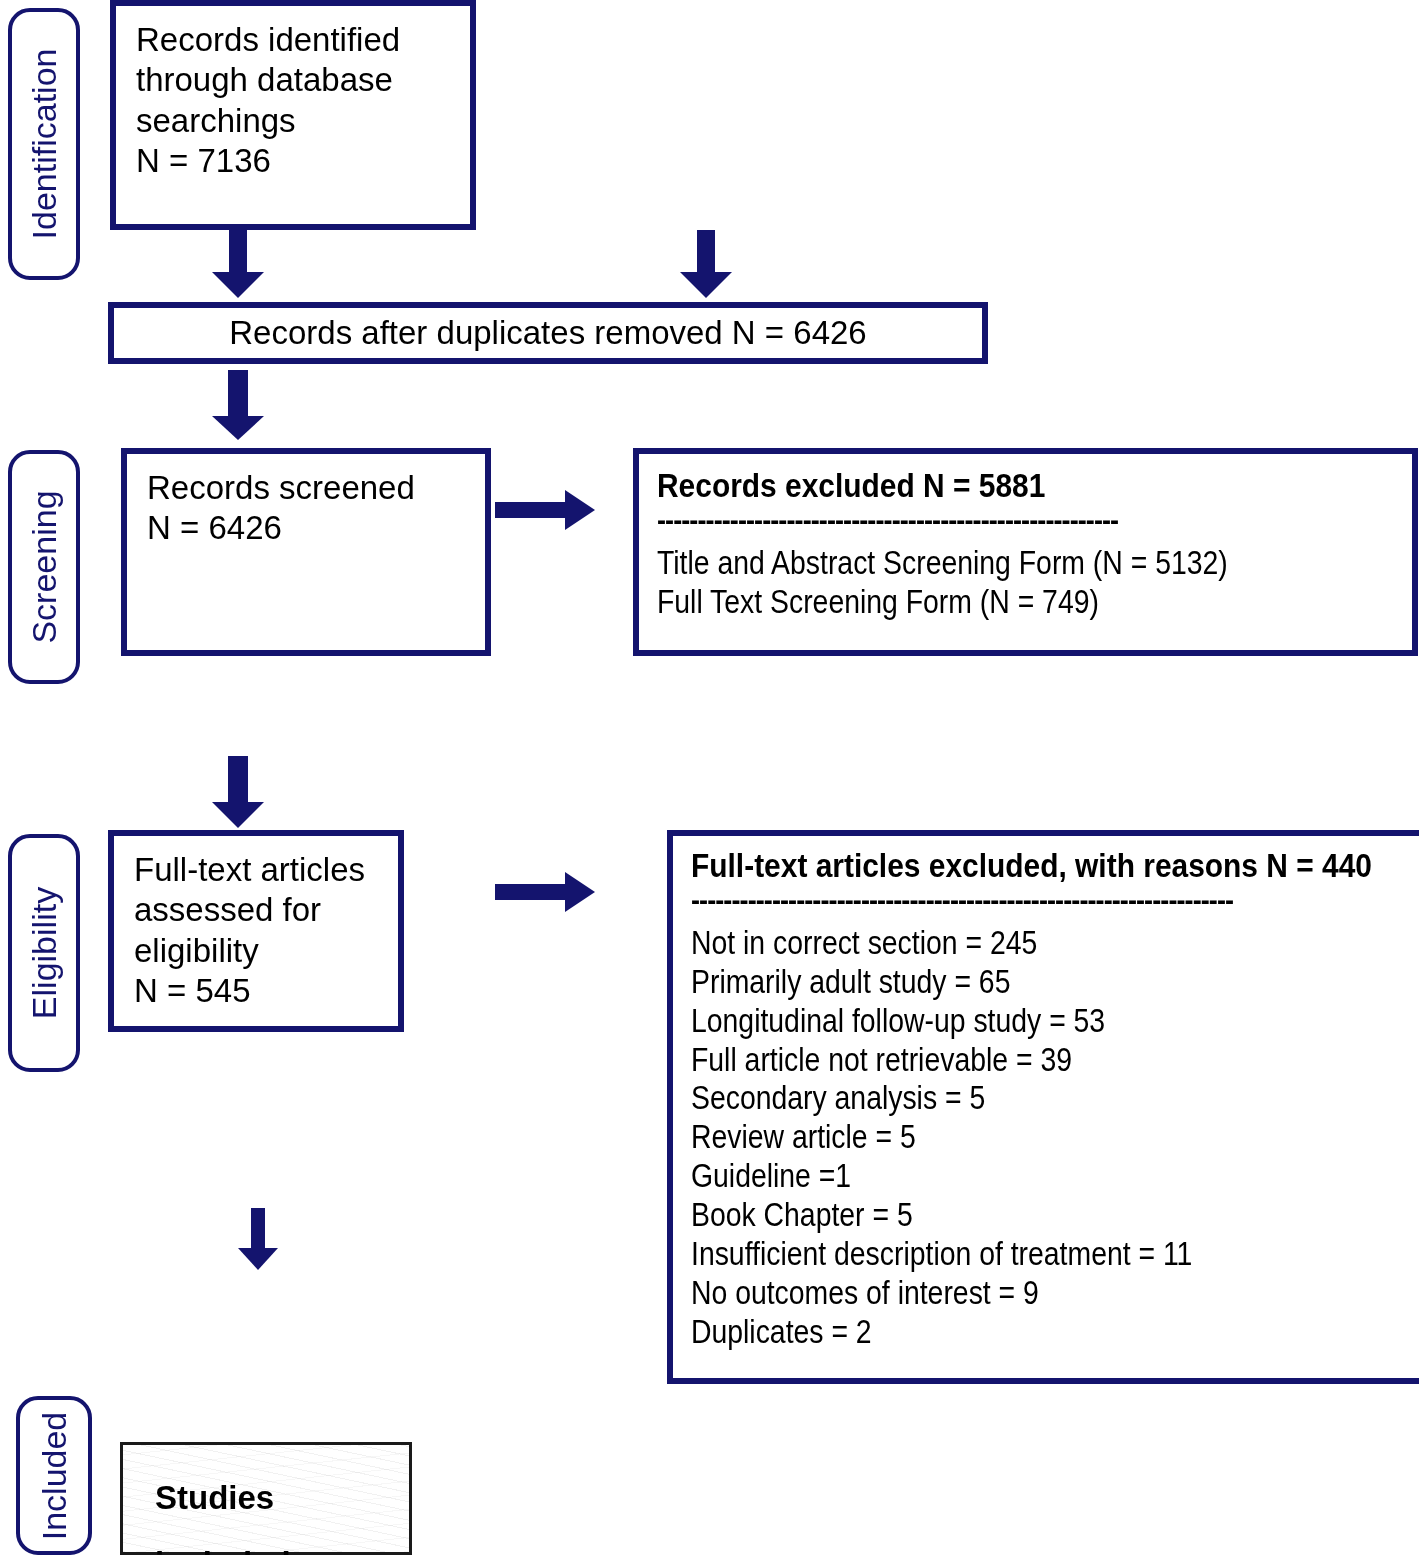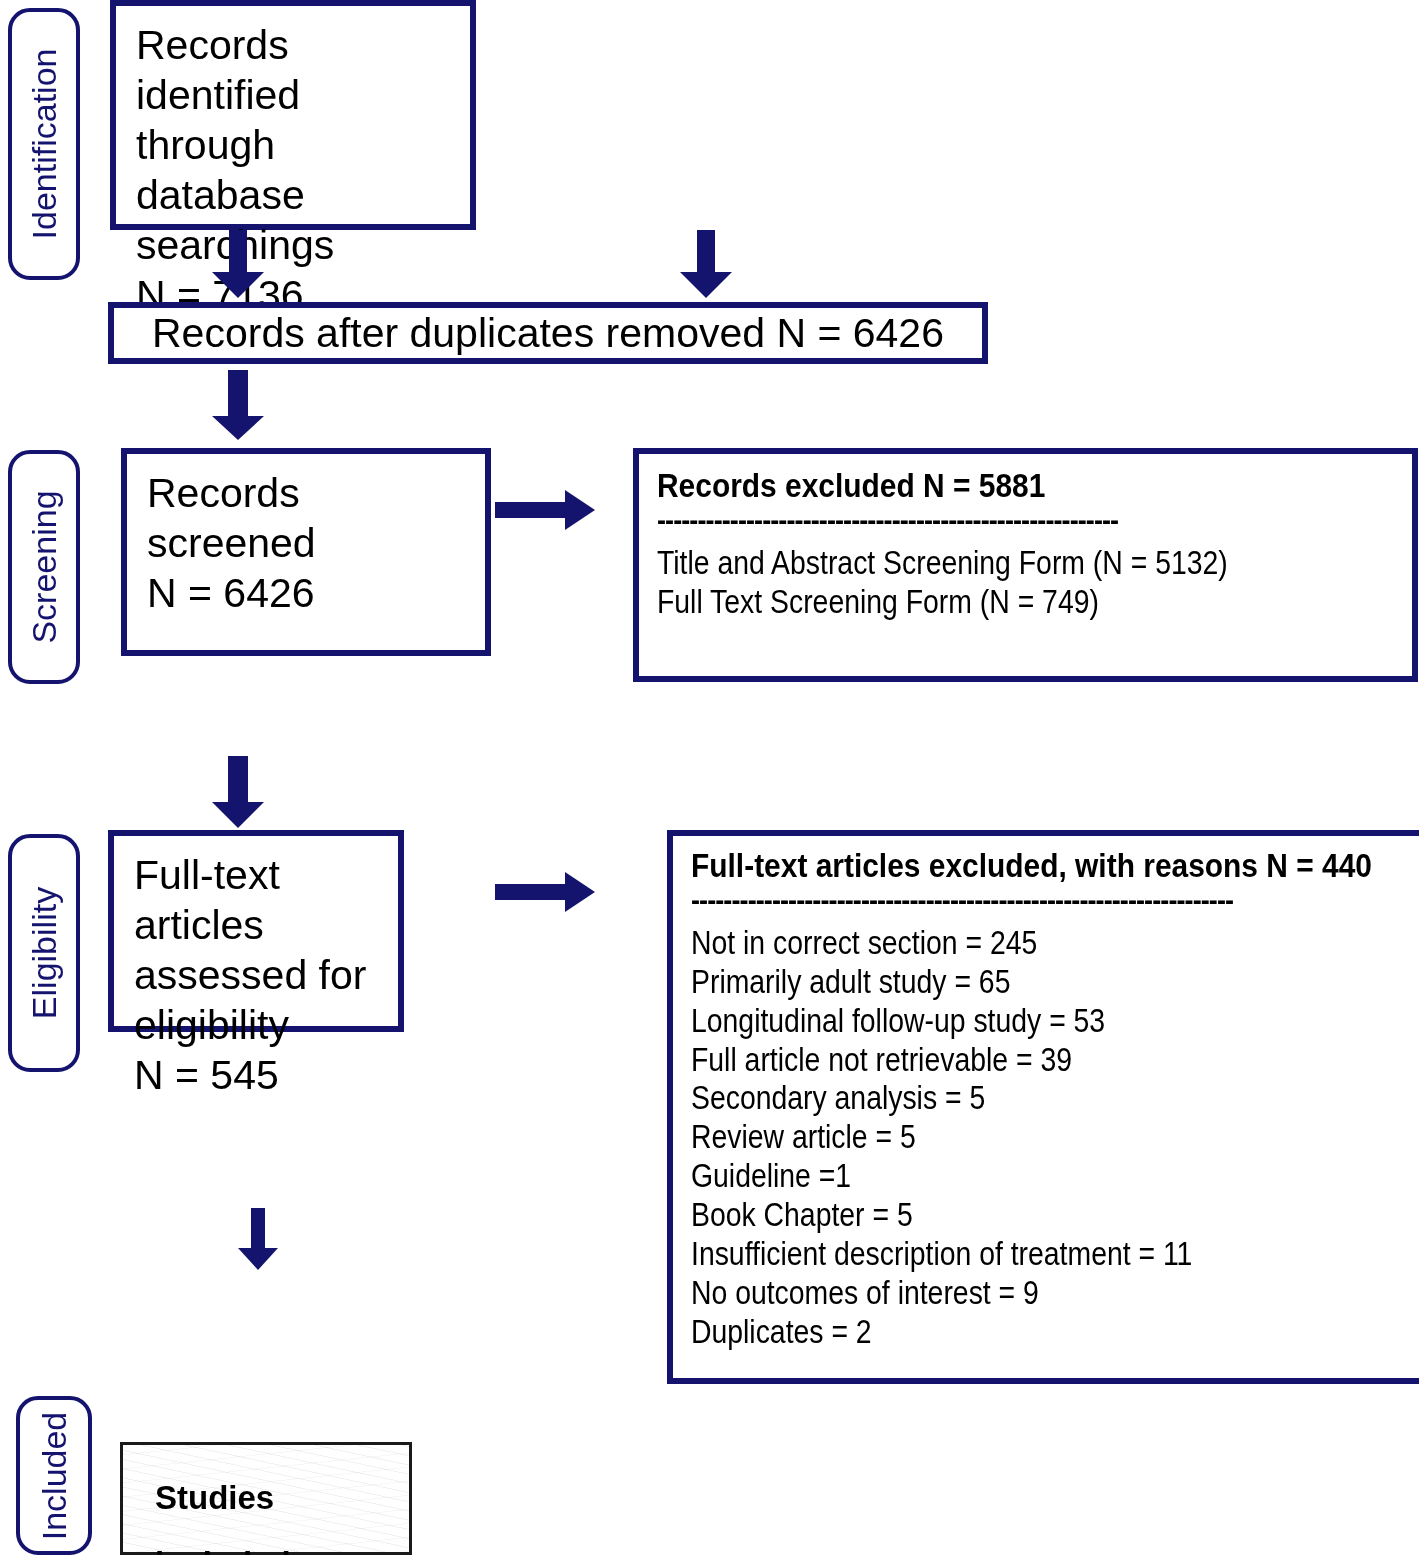--- a/index.html
+++ b/index.html
@@ -46,21 +46,21 @@
   .box {
     position: absolute;
     box-sizing: border-box;
     border: 6px solid #14146e;
     background: #ffffff;
     padding: 14px 18px 10px 20px;
   }
   .box-text {
     color: #000000;
     font-family: "Liberation Sans", sans-serif;
-    font-size: 41px;
+    font-size: 33px;
     line-height: 1.22;
     white-space: pre-line;
   }
   .box.center-box {
     display: flex;
     align-items: center;
     justify-content: center;
     padding: 0;
   }
   .box.center-box .box-text {
@@ -212,21 +212,21 @@
   <div class="box" style="left:108px; top:448px; width:370px; height:208px;margin-left:13px;">
     <div class="box-text">Records screened
 N = 6426</div>
   </div>
 
   <div class="arrow-right" style="left:495px; top:488px; width:100px; height:44px;">
     <div class="shaft" style="width:72px; height:16px;"></div>
     <div class="head" style="border-top-width:20px; border-bottom-width:20px; border-left-width:30px;"></div>
   </div>
 
-  <div class="box excl-box" style="left:633px; top:448px; width:785px; height:234px; padding:14px 8px 10px 18px;">
+  <div class="box excl-box" style="left:633px; top:448px; width:785px; height:208px; padding:14px 8px 10px 18px;">
     <div class="excl-head">Records excluded N = 5881</div>
     <div class="excl-rule">---------------------------------------------------------</div>
     <div class="excl-item">Title and Abstract Screening Form (N = 5132)</div>
     <div class="excl-item">Full Text Screening Form (N = 749)</div>
   </div>
 
   <div class="arrow-down" style="left:212px; top:756px; width:52px; height:72px;">
     <div class="shaft" style="width:20px; height:48px;"></div>
     <div class="head" style="border-left-width:26px; border-right-width:26px; border-top-width:26px;"></div>
   </div>

